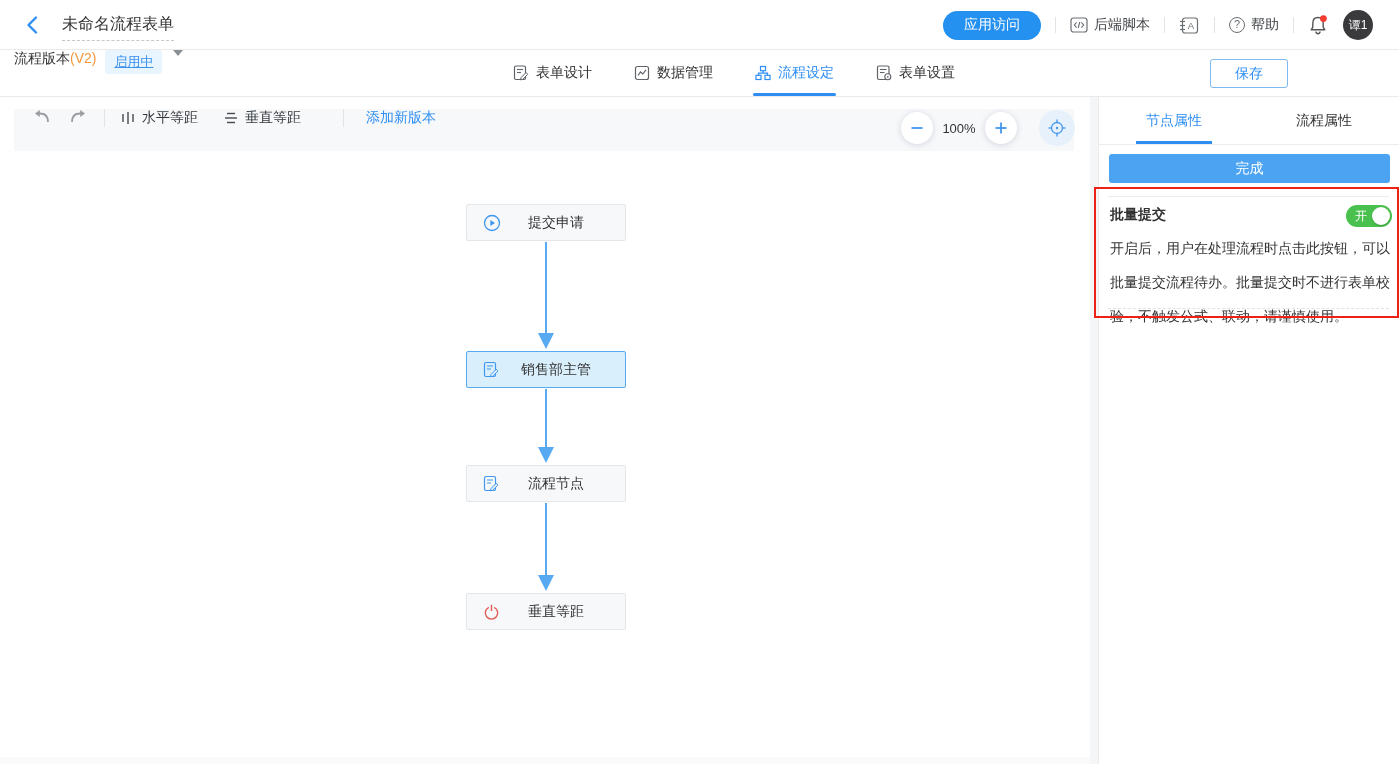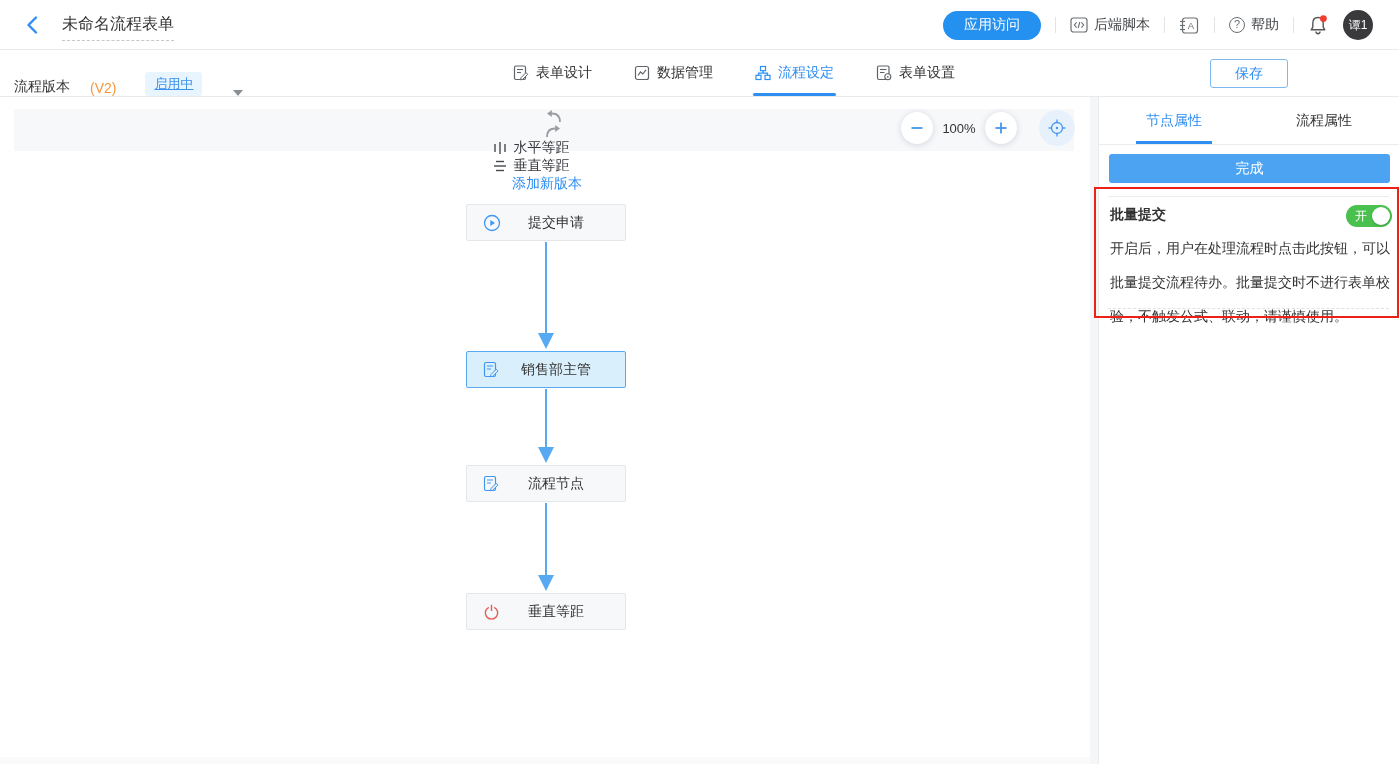--- a/index.html
+++ b/index.html
@@ -18,39 +18,39 @@
   .header-right { position:absolute; right:26px; top:0; height:50px; display:flex; align-items:center; gap:14px; }
   .pill-btn { height:29px; padding:0 21px; border:none; border-radius:15px; background:#2490ef; color:#fff; font-size:14px; font-family:inherit; cursor:pointer; }
   .vdiv { width:1px; height:16px; background:#e3e3e3; }
   .h-item { display:flex; align-items:center; gap:6px; color:#424548; cursor:pointer; }
   .help-circle { width:16px; height:16px; border:1.2px solid #6b6f73; border-radius:50%; font-size:11px; line-height:13px; text-align:center; color:#6b6f73; }
   .bell-wrap { position:relative; cursor:pointer; }
   .avatar { width:30px; height:30px; border-radius:50%; background:#3a3a3c; color:#fff; font-size:12px; display:flex; align-items:center; justify-content:center; cursor:pointer; }
 
   
   .sub-header { position:absolute; left:0; top:50px; width:100%; height:47px; background:#fff; border-bottom:1px solid #eaeaea; }
-  .version-area { position:absolute; left:14px; top:0; height:46px; display:flex; align-items:flex-end; cursor:pointer;gap:20px; }
+  .version-area { position:absolute; left:14px; top:0; height:46px; display:flex; align-items:flex-start; cursor:pointer; }
   .version-label { color:#333; }
   .version-tag { color:#f5973c; }
   .status-badge { margin-left:9px; background:#e8f4fe; color:#3a92ee; font-size:13px; padding:3px 9px; border-radius:3px;text-decoration:underline; }
   .caret-down { margin-left:11px; width:0; height:0; border-left:5px solid transparent; border-right:5px solid transparent; border-top:6px solid #8a8f94; }
   .ftabs { position:absolute; left:513px; top:0; height:46px; display:flex; gap:42px; }
   .ftab { position:relative; height:46px; display:flex; align-items:center; gap:7px; color:#333; cursor:pointer; }
   .ftab.active { color:#2e8ef2; }
   .ftab.active::after { content:""; position:absolute; left:-2px; right:-2px; bottom:0; height:3px; background:#2e8ef2; border-radius:2px; }
   .save-btn { position:absolute; right:111px; top:9px; width:78px; height:29px; background:#fff; border:1px solid #7db8f0; border-radius:3px; color:#2e8ef2; font-size:14px; font-family:inherit; cursor:pointer; }
 
   
   .main { position:absolute; left:0; top:97px; width:100%; height:667px; }
   .canvas { position:absolute; left:0; top:0; width:1090px; height:667px; background:#fff; overflow:hidden; }
   .v-scroll-track { position:absolute; left:1090px; top:0; width:8px; height:667px; background:#f5f6f7; }
   .h-scroll-track { position:absolute; left:0; bottom:0; width:1090px; height:7px; background:#fafafa; }
 
   
-  .toolbar { position:absolute; left:14px; top:12px; width:1060px; height:42px; background:#f7f8fa; display:flex; align-items:center;flex-direction:column; }
+  .toolbar { position:absolute; left:14px; top:12px; width:1060px; height:42px; background:#f7f8fa; display:flex; align-items:flex-start; }
   .tb-icon-btn { margin-left:18px; cursor:pointer; display:flex; align-items:center; }
   .tb-div { width:1px; height:18px; background:#e2e4e7; margin:0 16px; }
   .tb-item { display:flex; align-items:center; gap:7px; color:#34383c; cursor:pointer; margin-right:26px; }
   .tb-link { color:#2e8ef2; cursor:pointer; margin-left:6px; }
 
   
   .zoom-controls { position:absolute; left:901px; top:13px; display:flex; align-items:center; }
   .zoom-circle { width:32px; height:32px; border-radius:50%; background:#fff; box-shadow:0 1px 6px rgba(31,56,88,.18); display:flex; align-items:center; justify-content:center; cursor:pointer; }
   .zoom-level { width:52px; text-align:center; font-size:13px; color:#333; }
   .locate-circle { width:36px; height:36px; border-radius:50%; background:#e7f1fc; display:flex; align-items:center; justify-content:center; cursor:pointer; margin-left:22px; }

